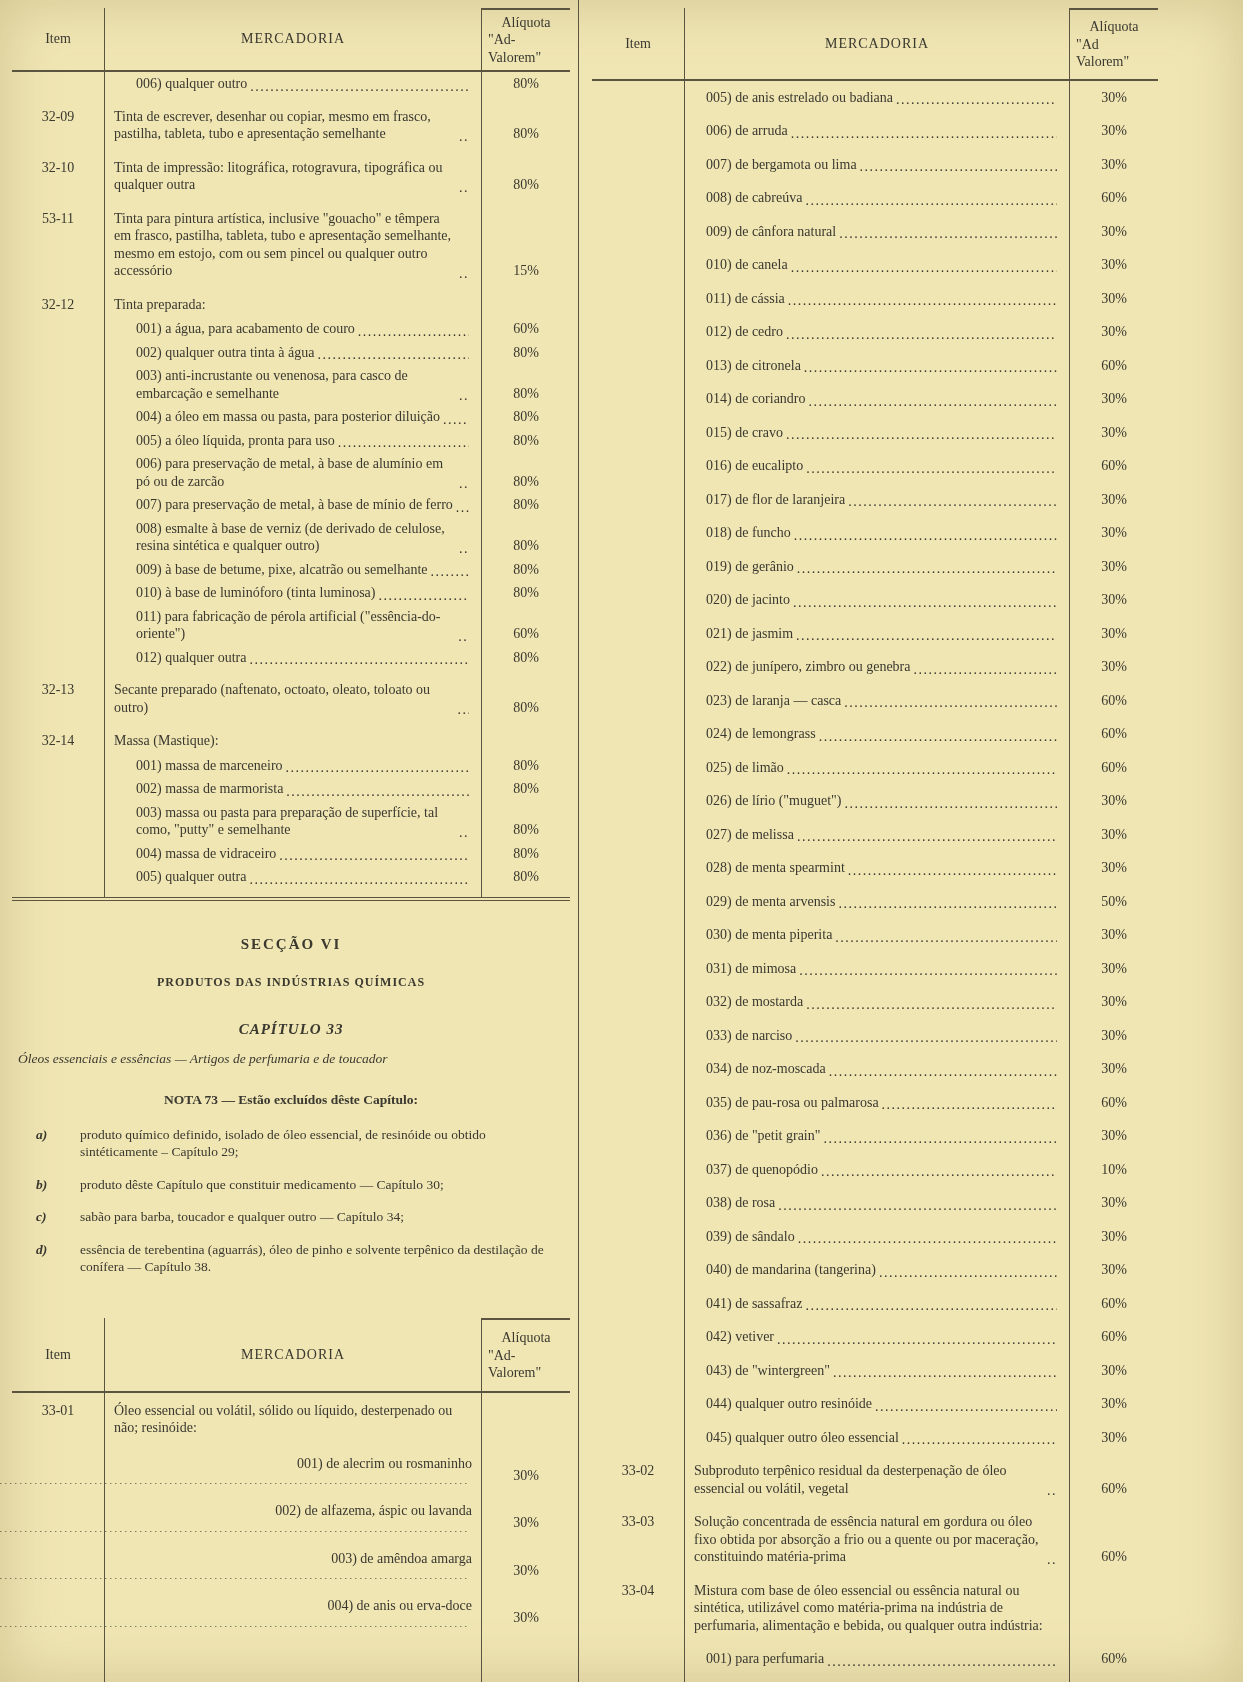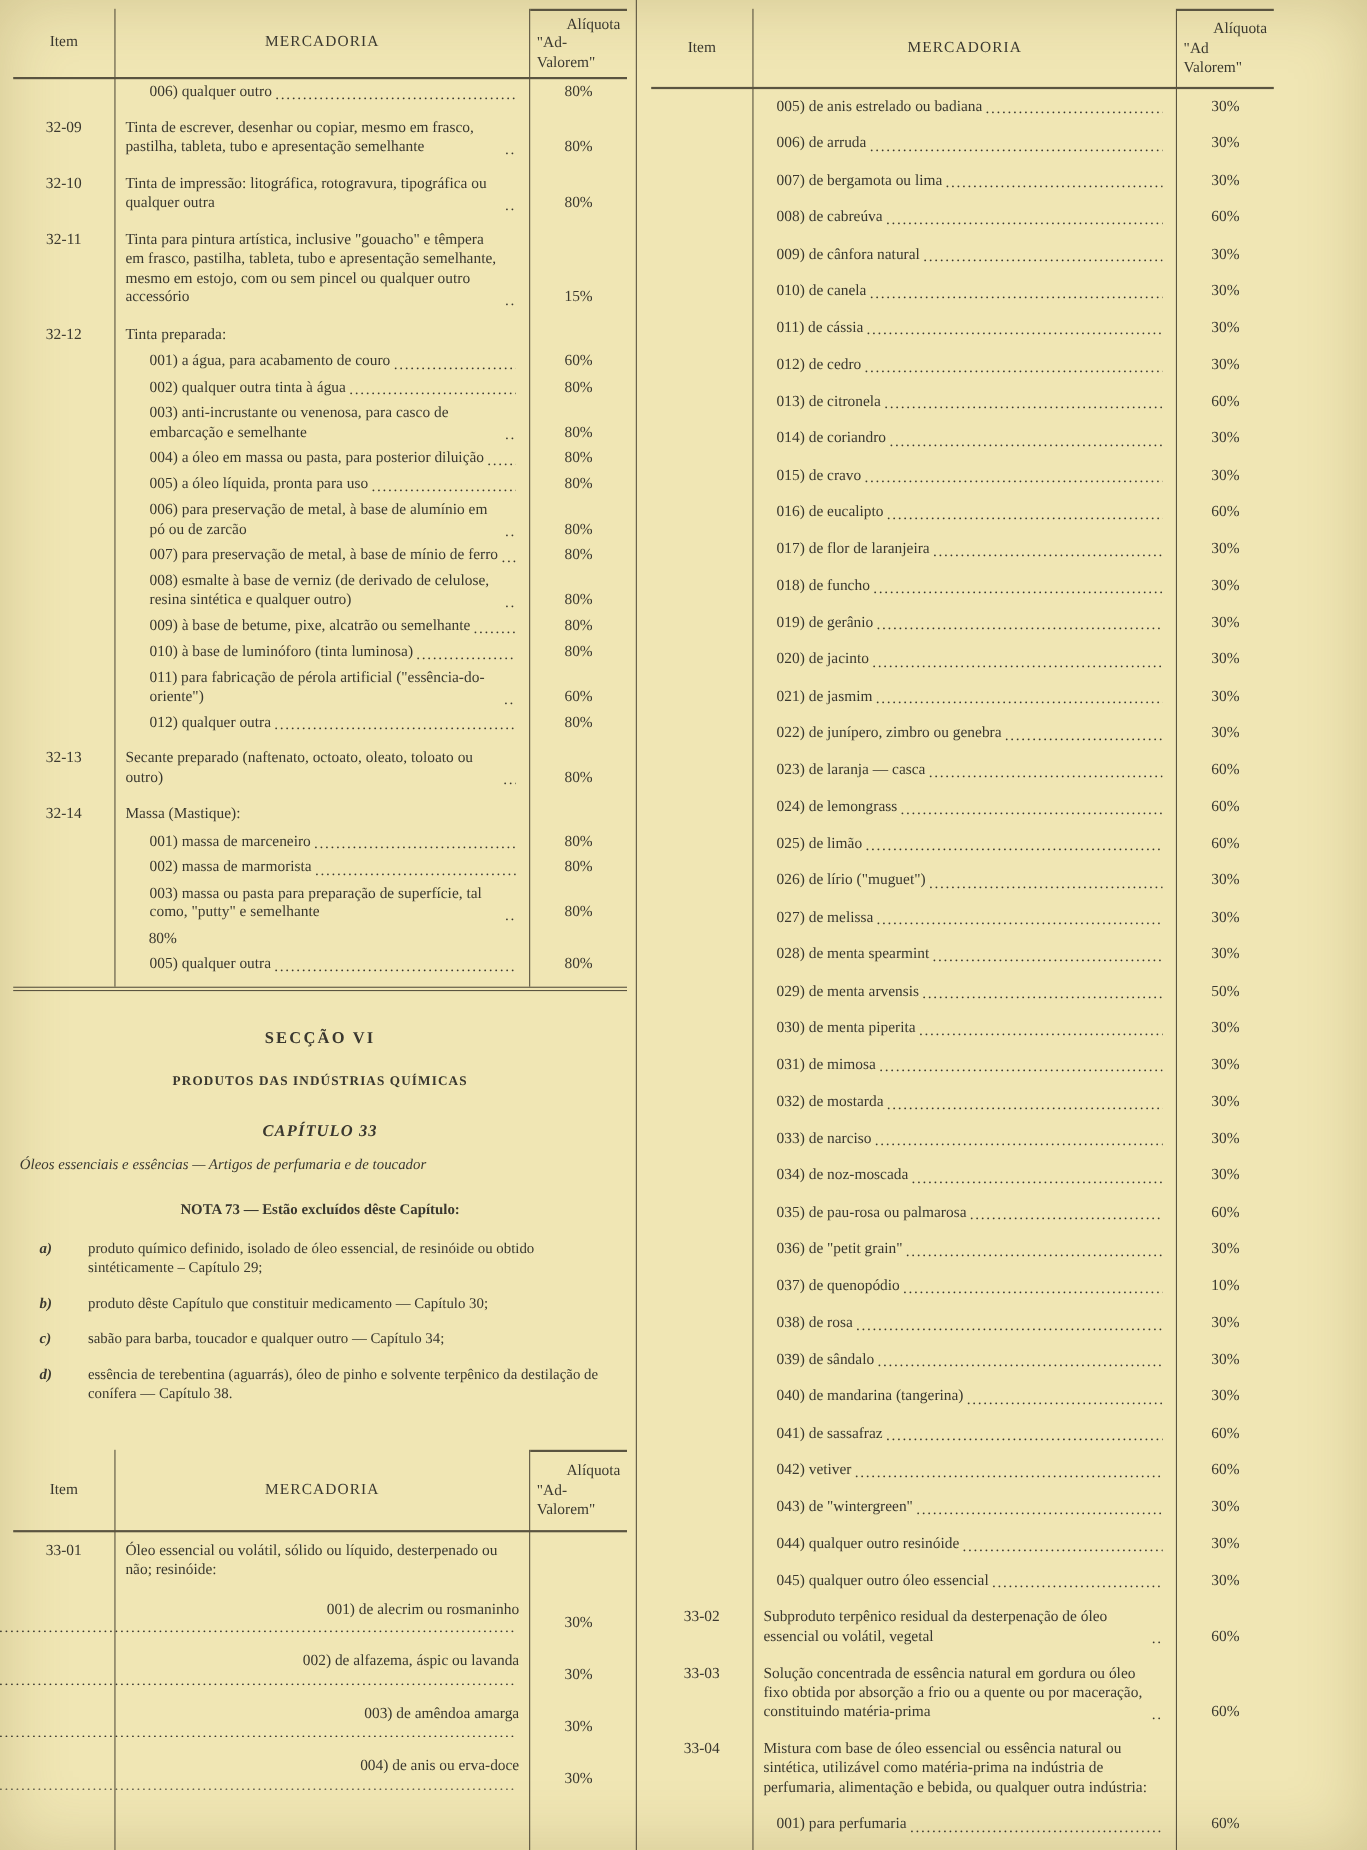--- a/index.html
+++ b/index.html
@@ -26,21 +26,21 @@
   .column-divider{position:absolute;top:0;bottom:0;left:578px;width:1px;background:var(--line);}
 
   
   .ttable{position:relative;}
   .vline{position:absolute;top:0;bottom:0;width:1px;background:var(--line);}
   .vline.v1{left:92px;}
   .vline.v2{right:88px;}
   .thead{display:flex;align-items:stretch;border-bottom:2px solid var(--line);min-height:62px;}
   .thead .c-item{display:flex;align-items:center;justify-content:center;}
   .thead .c-desc{display:flex;align-items:center;justify-content:center;letter-spacing:1px;font-family:Liberation Serif, serif;}
-  .thead .c-rate{display:flex;flex-direction:column;align-items:flex-end;justify-content:center;border-top:2px solid var(--line);}
+  .thead .c-rate{display:flex;flex-direction:column;align-items:center;justify-content:center;border-top:2px solid var(--line);}
   .c-item{flex:0 0 92px;width:92px;text-align:center;box-sizing:border-box;padding:4px 4px;}
   .c-desc{flex:1 1 auto;box-sizing:border-box;padding:4px 10px;display:flex;align-items:flex-end;min-width:0;}
   .c-rate{flex:0 0 88px;width:88px;box-sizing:border-box;padding:4px 6px;display:flex;align-items:flex-end;justify-content:center;}
   .trow{display:flex;align-items:stretch;}
   .txt{white-space:pre-wrap;}
   .dotfill{flex:1 1 12px;min-width:10px;overflow:hidden;height:1.05em;margin:0 3px;align-self:flex-end;}
   .dotfill::after{content:"......................................................................................................";letter-spacing:1.5px;}
 
   
   .lt .c-item,.lt .c-desc,.lt .c-rate{padding-top:3px;padding-bottom:3px;}
@@ -108,21 +108,21 @@
           </div>
           <div class="trow main">
             <div class="c-item">32-10</div>
             <div class="c-desc">
               <span class="txt">Tinta de impressão: litográfica, rotogravura, tipográfica ou qualquer outra</span>
               <span class="dotfill"></span>
             </div>
             <div class="c-rate">80%</div>
           </div>
           <div class="trow main">
-            <div class="c-item">32-11</div>
+            <div class="c-item">53-11</div>
             <div class="c-desc">
               <span class="txt">Tinta para pintura artística, inclusive "gouacho" e têmpera em frasco, pastilha, tableta, tubo e apresentação semelhante, mesmo em estojo, com ou sem pincel ou qualquer outro accessório</span>
               <span class="dotfill"></span>
             </div>
             <div class="c-rate">15%</div>
           </div>
           <div class="trow main">
             <div class="c-item">32-12</div>
             <div class="c-desc">
               <span class="txt">Tinta preparada:</span>
@@ -259,20 +259,24 @@
           <div class="trow sub">
             <div class="c-item"></div>
             <div class="c-desc">
               <span class="txt">003) massa ou pasta para preparação de superfície, tal como, "putty" e semelhante</span>
               <span class="dotfill"></span>
             </div>
             <div class="c-rate">80%</div>
           </div>
           <div class="trow sub">
             <div class="c-item"></div>
+            <div class="c-desc">
+              <span class="txt">004) massa de vidraceiro</span>
+              <span class="dotfill"></span>
+            </div>
             <div class="c-rate">80%</div>
           </div>
           <div class="trow sub">
             <div class="c-item"></div>
             <div class="c-desc">
               <span class="txt">005) qualquer outra</span>
               <span class="dotfill"></span>
             </div>
             <div class="c-rate">80%</div>
           </div>

